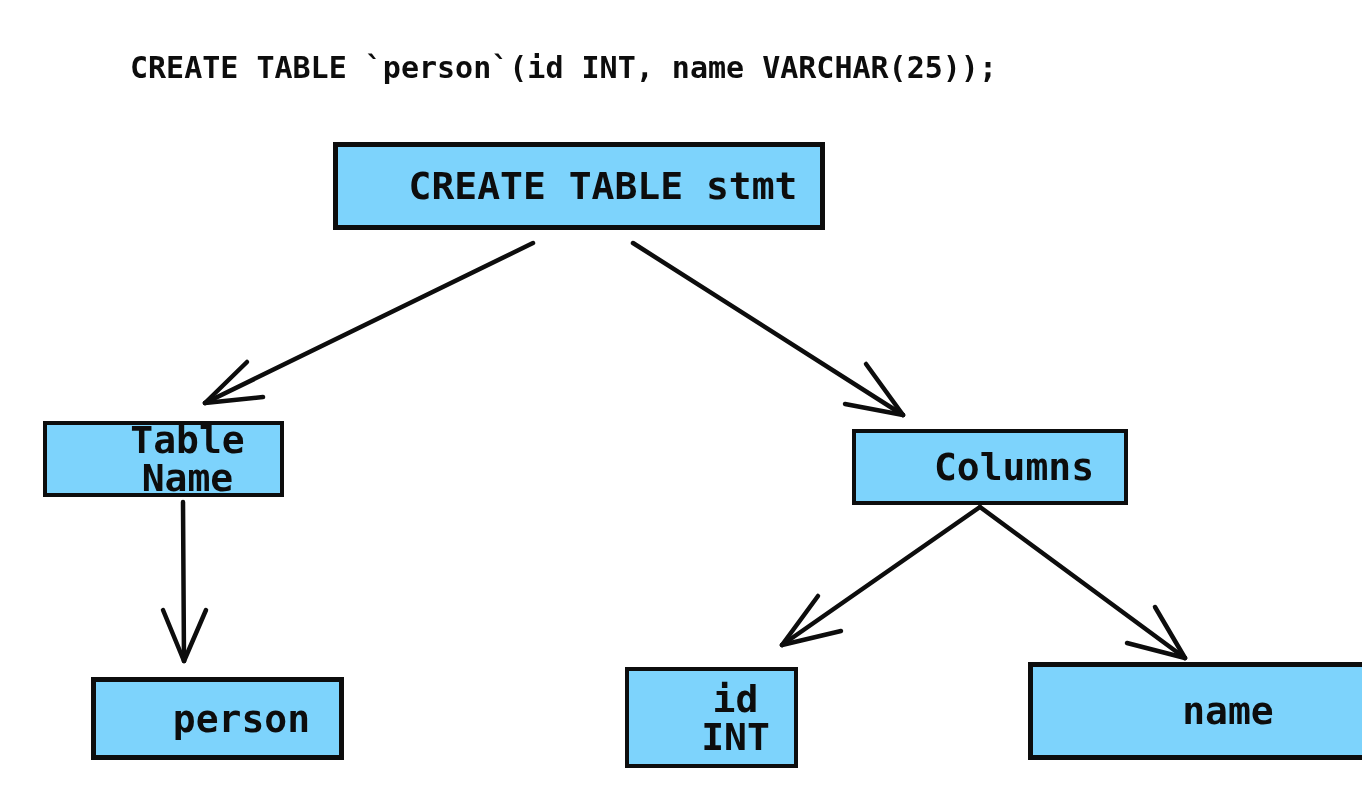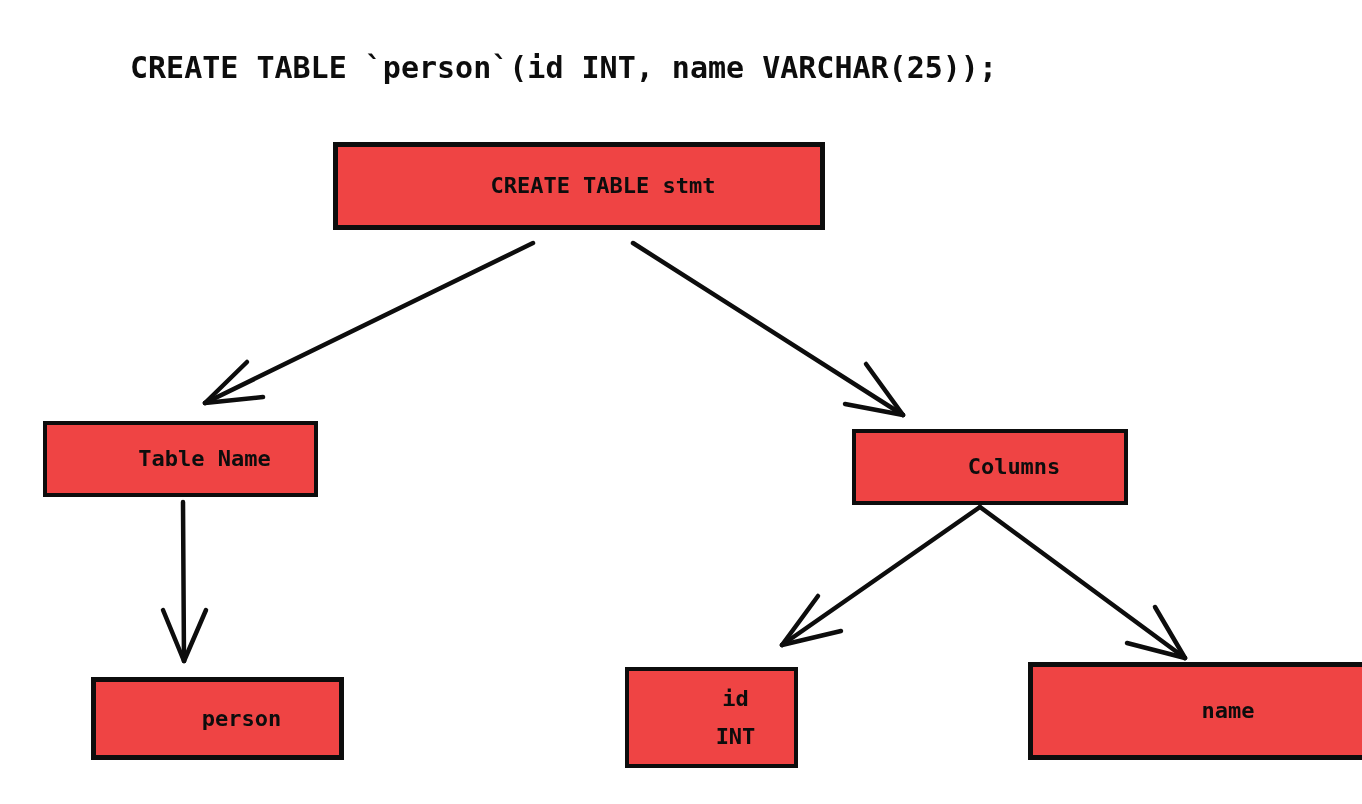--- a/index.html
+++ b/index.html
@@ -32,26 +32,26 @@
   }
   .edges line {
     stroke: #0d0d0d;
     stroke-width: 4.5;
     stroke-linecap: round;
   }
   .node {
     position: absolute;
     box-sizing: border-box;
     border: 4px solid #0d0d0d;
-    background: #ef4444;
+    background: #7dd3fc;
     display: flex;
     align-items: center;
     justify-content: center;
     text-align: center;
-    font-size: 22px;
+    font-size: 38px;
     font-weight: bold;
     line-height: 38px;
     padding-left: 48px;
   }
   .node.thick { border-width: 5px; }
 </style>
 </head>
 <body>
 
 <div class="canvas">
@@ -83,21 +83,21 @@
       <line x1="980" y1="507" x2="1185" y2="658"></line>
       <line x1="1185" y1="658" x2="1155" y2="607"></line>
       <line x1="1185" y1="658" x2="1127" y2="643"></line>
     </g>
   </svg>
 
   <div class="node thick" style="left:333px; top:142px; width:492px; height:88px;">
     <span>CREATE TABLE stmt</span>
   </div>
 
-  <div class="node" style="left:43px; top:421px; width:275px; height:76px;">
+  <div class="node" style="left:43px; top:421px; width:241px; height:76px;">
     <span>Table Name</span>
   </div>
 
   <div class="node thick" style="left:55px; top:677px; width:253px; height:83px;margin-left:36px;">
     <span>person</span>
   </div>
 
   <div class="node" style="left:852px; top:429px; width:276px; height:76px;">
     <span>Columns</span>
   </div>

